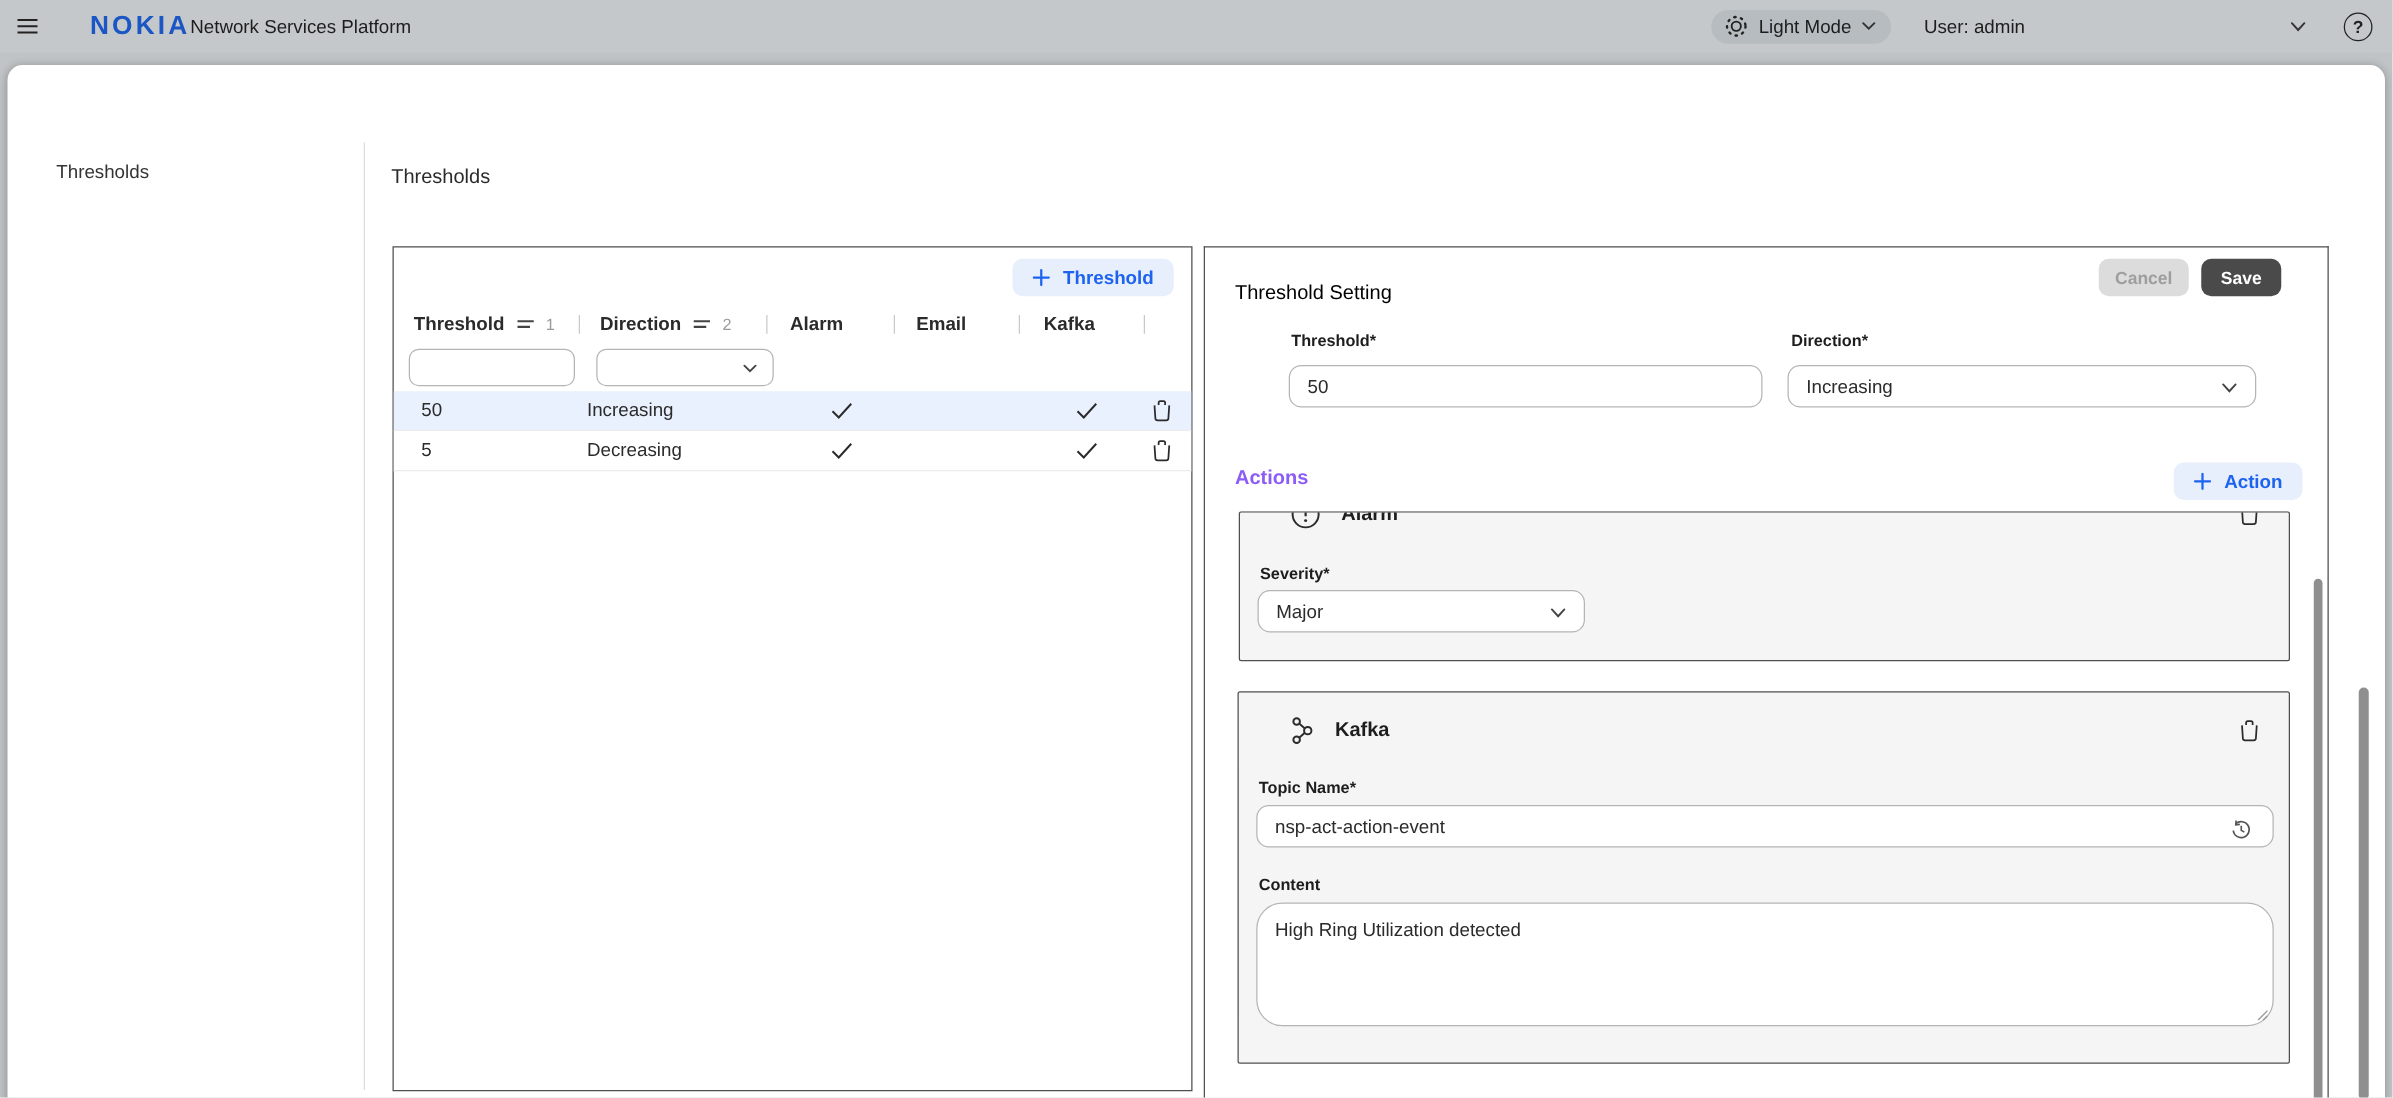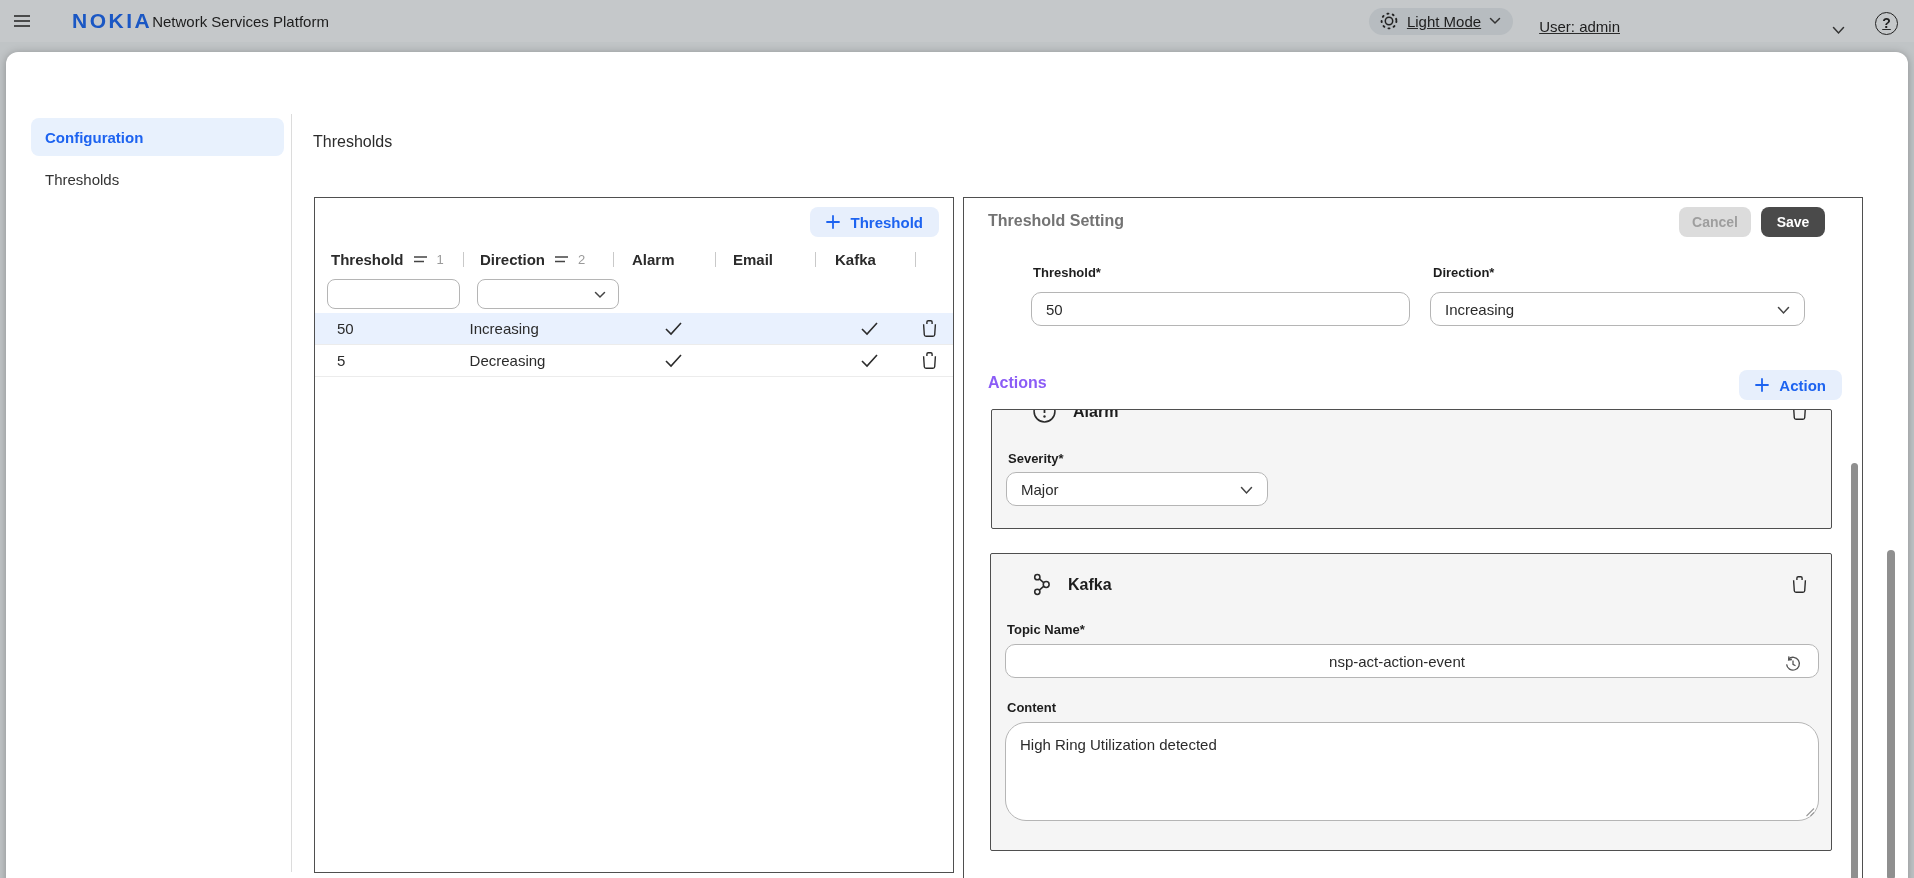--- a/index.html
+++ b/index.html
@@ -16,21 +16,21 @@
   .topbar {
     position:absolute; top:0; left:0; width:1914px; height:42px;
     background:#c5c8ca; display:flex; align-items:center;
   }
   .hamburger { width:44px; height:42px; display:flex; align-items:center; justify-content:center; cursor:pointer; }
   .brand {
     color:#1a57c4; font-weight:bold; font-size:21px; letter-spacing:2.5px;
     margin-left:28px; font-stretch:condensed;
   }
   .app-title { font-size:15px; color:#1d1d1d; }
-  .topbar-right { margin-left:auto; display:flex; align-items:flex-end;text-decoration:underline; }
+  .topbar-right { margin-left:auto; display:flex; align-items:center; }
   .theme-pill {
     height:27px; background:#b7bcc0; border-radius:14px; display:flex; align-items:center;
     padding:0 12px 0 10px; gap:8px; cursor:pointer;
   }
   .theme-pill .lbl15 { font-size:15px; color:#1d1d1d; }
   .user-label { font-size:15px; color:#1d1d1d; margin-left:26px; }
   .user-chevron { margin-left:212px; cursor:pointer; }
   .help-btn {
     width:23px; height:23px; border:1.6px solid #222; border-radius:50%;
     display:flex; align-items:center; justify-content:center;
@@ -105,21 +105,21 @@
   .cell-email { width:100px; }
   .cell-kafka { width:100px; display:flex; justify-content:center; }
   .cell-actions { margin-left:auto; padding-right:12px; }
   .icon-btn { background:none; border:none; padding:3px; cursor:pointer; }
 
   
   .panel {
     position:absolute; left:957px; top:145px; width:900px; height:700px;
     border:1px solid #4f4f4f; border-bottom:none; background:#fff;
   }
-  .panel-title { position:absolute; left:24px; top:14px; font-size:16px; font-weight:bold; color:#737373; }
+  .panel-title { position:absolute; left:24px; top:28px; font-size:16px; font-weight:normal; color:#000000; }
   .btn-cancel {
     position:absolute; top:9px; right:111px; width:72px; height:30px;
     background:#dcdcdc; color:#9e9e9e; border:none; border-radius:8px;
     font-family:inherit; font-size:14px; font-weight:bold; cursor:default;
   }
   .btn-save {
     position:absolute; top:9px; right:37px; width:64px; height:30px;
     background:#4a4a4a; color:#fff; border:none; border-radius:8px;
     font-family:inherit; font-size:14px; font-weight:bold; cursor:pointer;
   }
@@ -145,21 +145,21 @@
   }
   .card-alarm { left:27px; top:0; width:841px; height:120px; }
   .card-kafka { left:26px; top:144px; width:842px; height:298px; }
   .card-header { display:flex; align-items:center; gap:16px; padding:18px 20px 0 40px; }
   .card-alarm .card-header { margin-top:-29px; padding-top:18px; }
   .card-title { font-size:16px; font-weight:bold; color:#1d1d1d; }
   .card-header .icon-btn { margin-left:auto; }
   .sev-lbl { position:absolute; left:16px; top:41px; }
   .fld-severity { left:14px; top:62px; width:262px; }
   .topic-lbl { position:absolute; left:16px; top:68px; }
-  .fld-topic { left:14px; top:90px; width:814px; padding-right:44px;text-align:center; }
+  .fld-topic { left:14px; top:90px; width:814px; padding-right:44px; }
   .history-btn { position:absolute; right:26px; top:98px; }
   .content-lbl { position:absolute; left:16px; top:146px; }
   .fld-content {
     position:absolute; left:14px; top:168px; width:814px; height:99px;
     border:1px solid #b5b5b5; border-radius:21px; background:#fff; resize:none;
     font-family:inherit; font-size:15px; color:#2b2b2b; padding:12px 14px; line-height:1.3;
   }
   .resize-grip { position:absolute; left:814px; top:253px; }
 
   
@@ -205,21 +205,20 @@
         </svg>
     </div>
     <div class="help-btn">?</div>
   </div>
 </div>
 
 <div class="dialog">
 
 
   <div class="sidebar">
-    <div class="side-item selected">Configuration</div>
     <div class="side-item">Thresholds</div>
   </div>
   <div class="side-divider"></div>
 
   <div class="content-heading">Thresholds</div>
 
   <div class="table-box">
 
     <button class="btn-blue add-threshold">
       <span>

